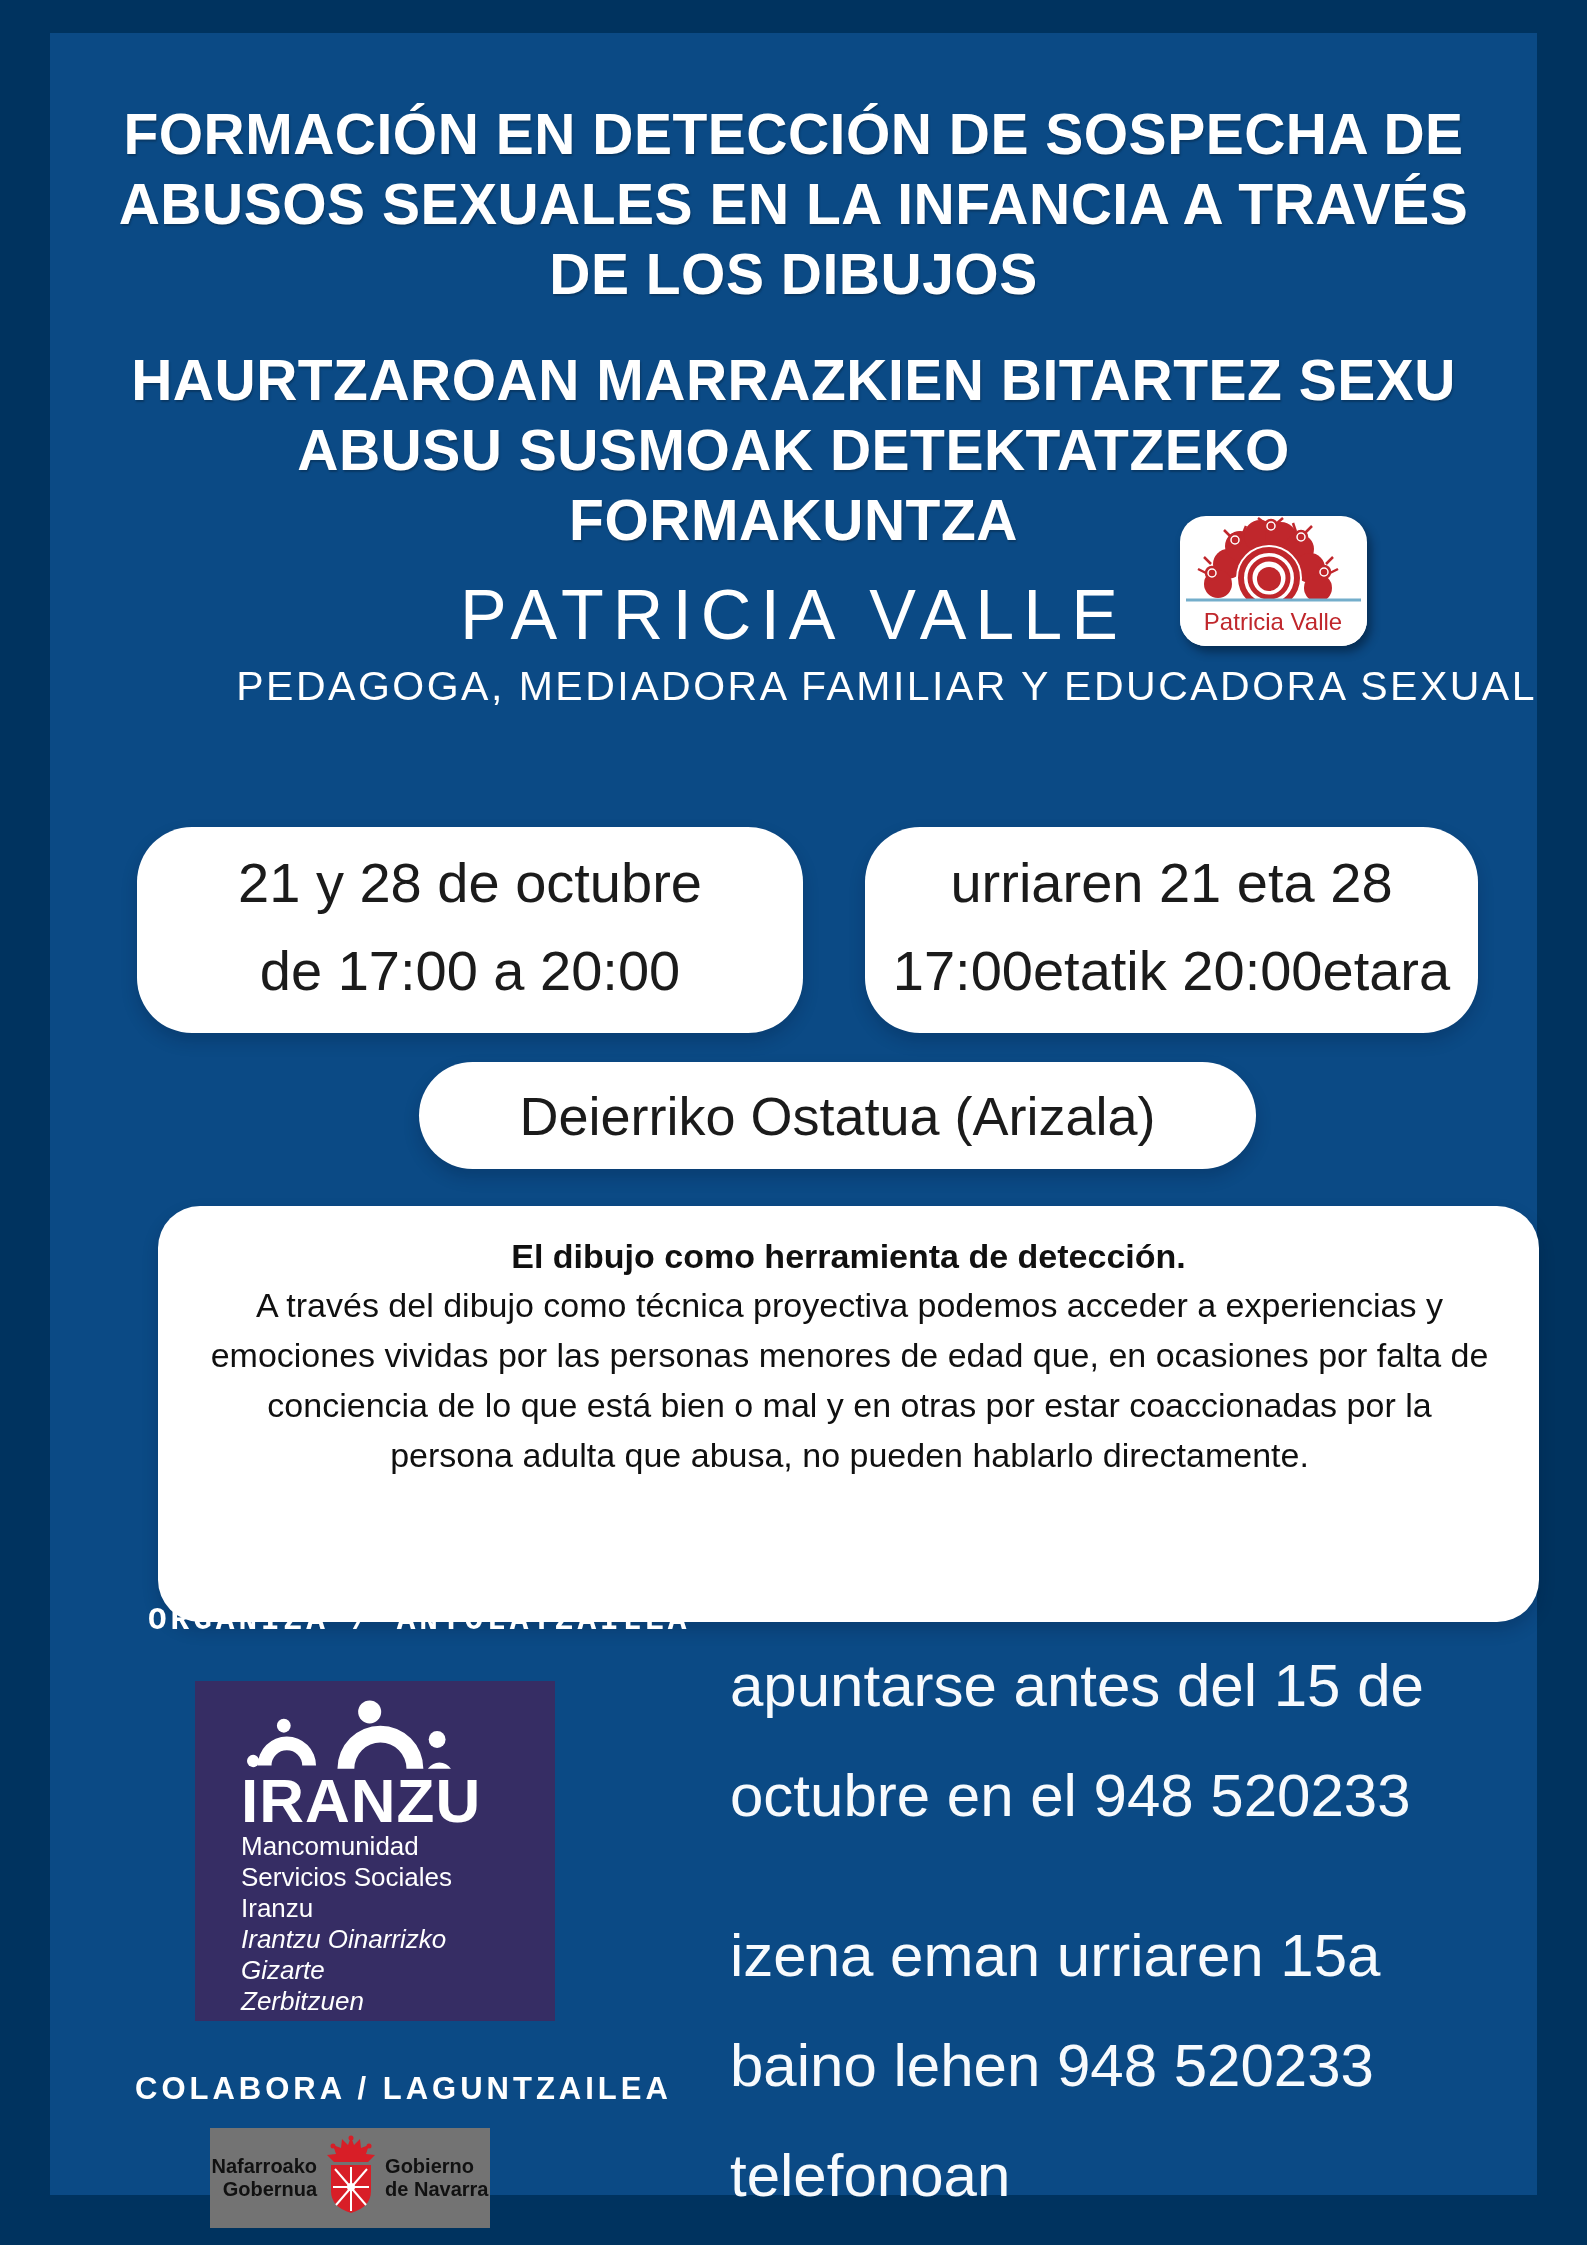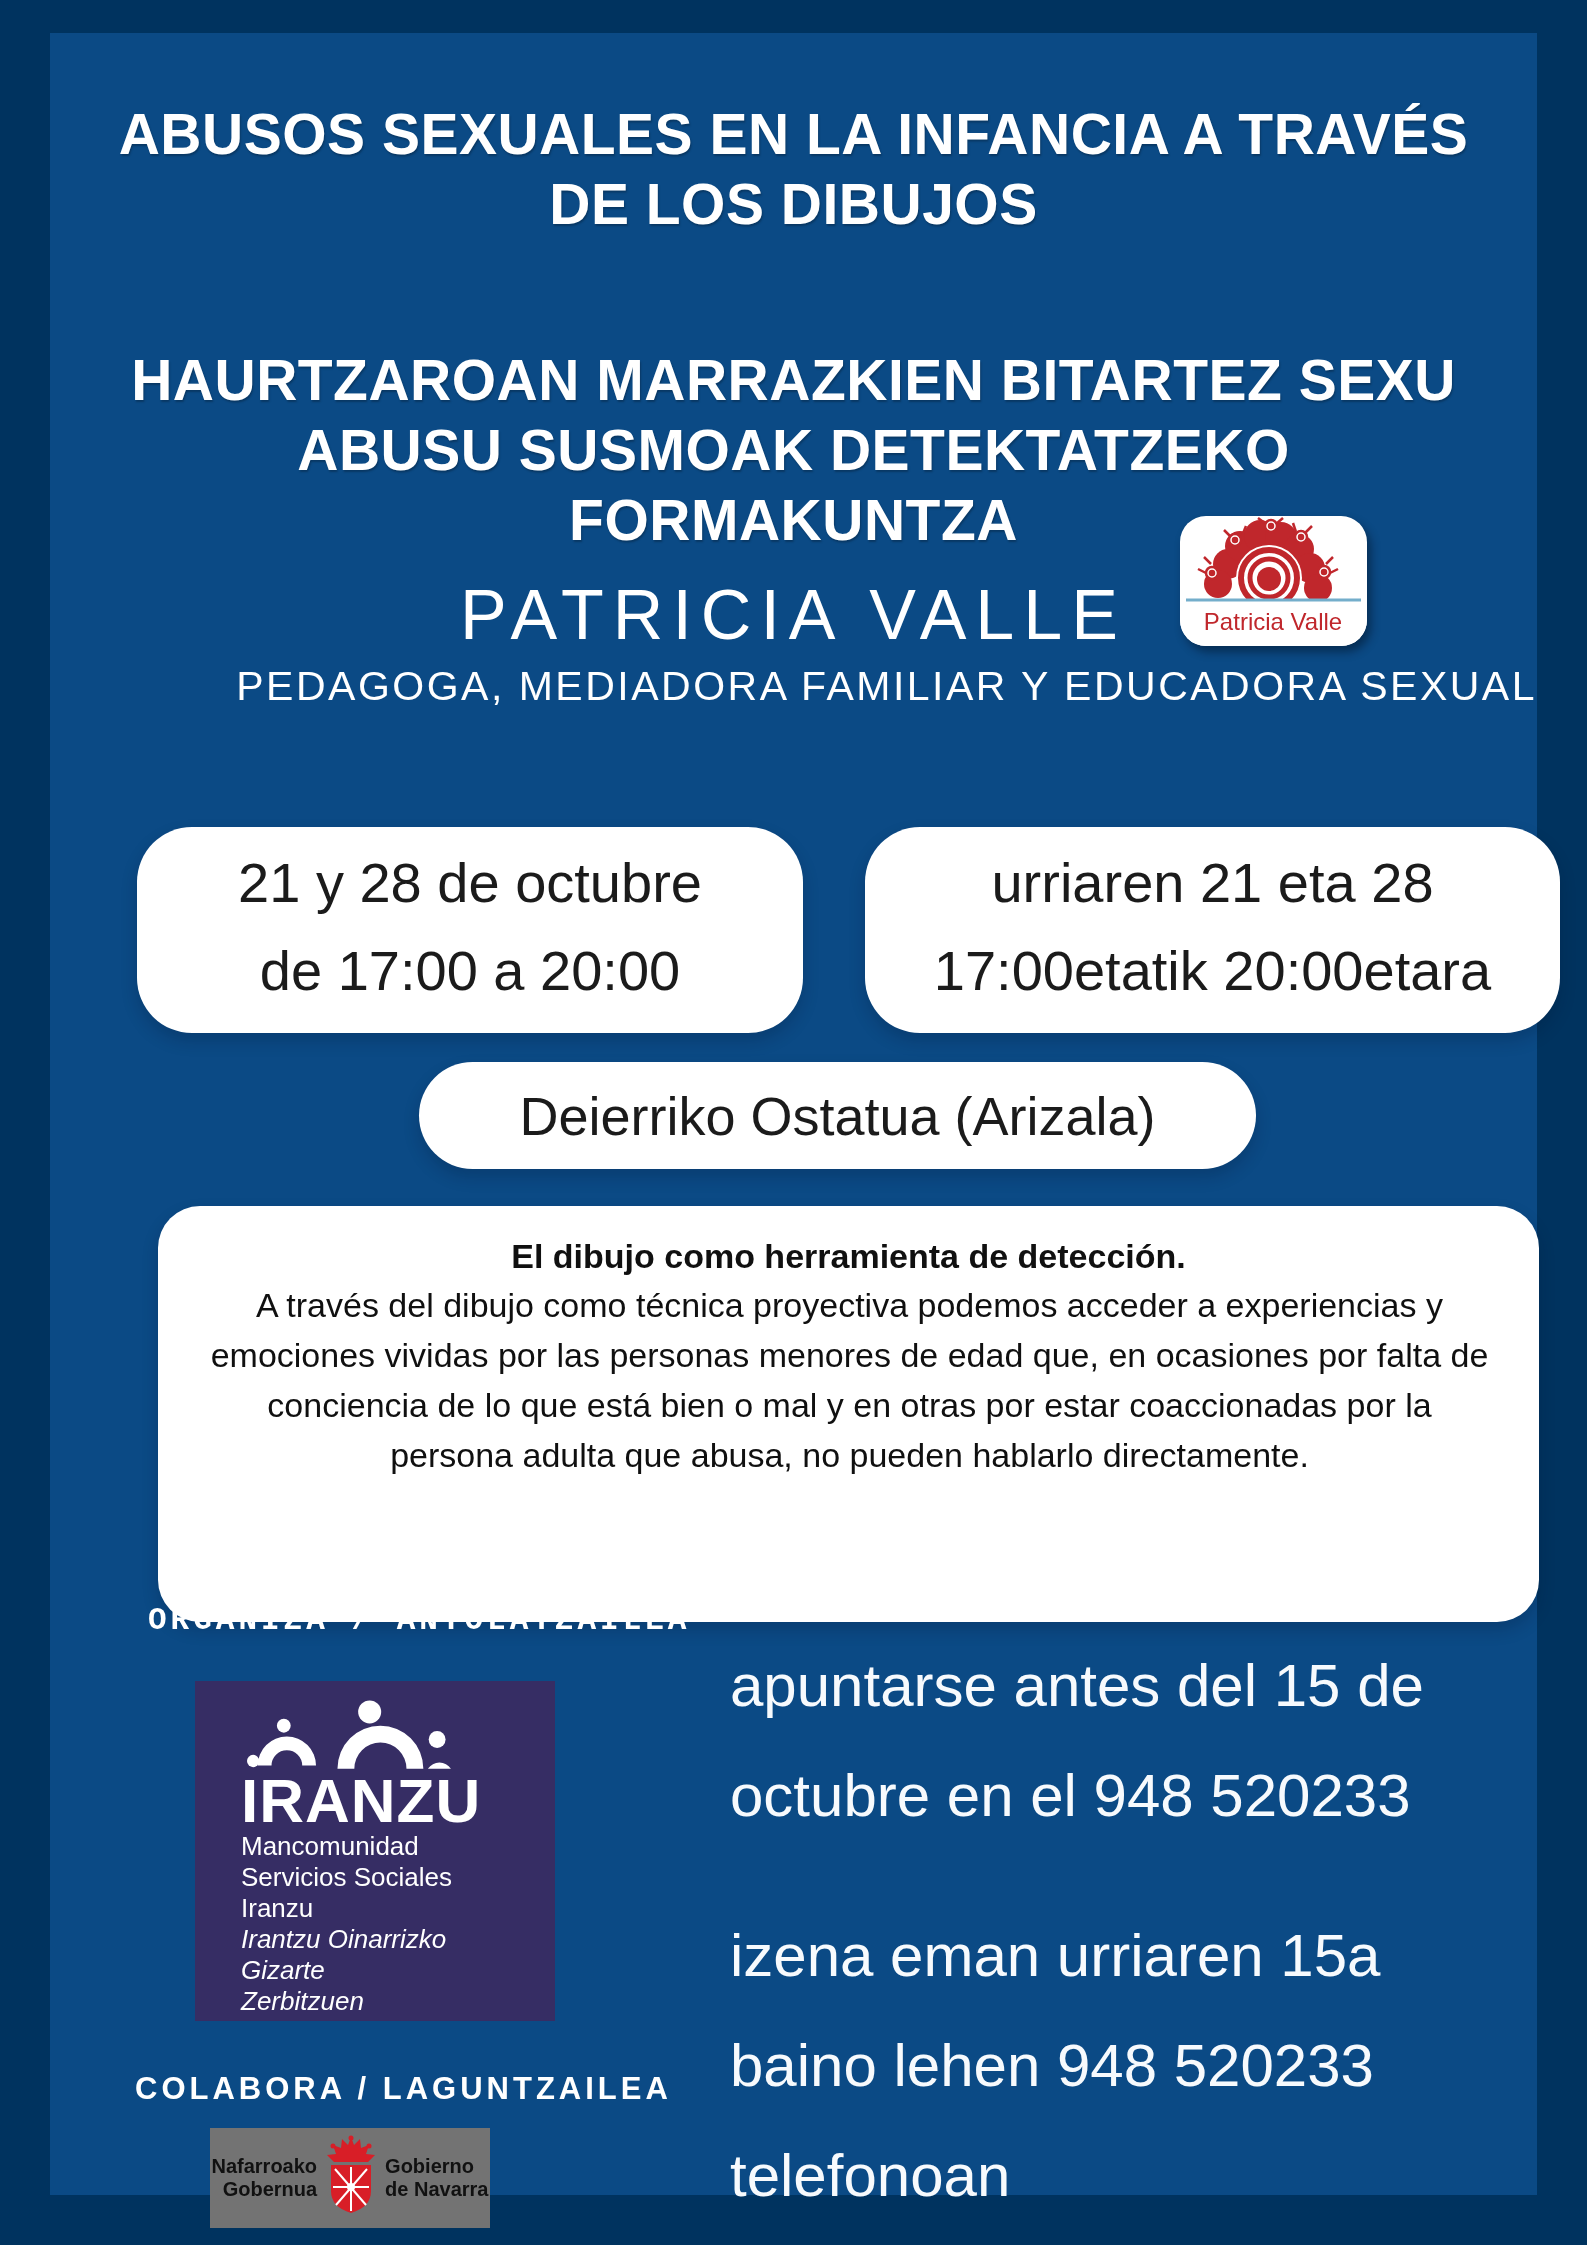--- a/index.html
+++ b/index.html
@@ -75,20 +75,21 @@
   .nav-text.left{text-align:right;}
   .nav-text.right{text-align:left;}
 </style>
 </head>
 <body>
 
 <div class="poster">
   <div class="content">
 
     <div class="abs title" style="top:66px;">
+      <div>FORMACIÓN EN DETECCIÓN DE SOSPECHA DE</div>
       <div>ABUSOS SEXUALES EN LA INFANCIA A TRAVÉS</div>
       <div>DE LOS DIBUJOS</div>
     </div>
 
     <div class="abs title" style="top:312px;">
       <div>HAURTZAROAN MARRAZKIEN BITARTEZ SEXU</div>
       <div>ABUSU SUSMOAK DETEKTATZEKO</div>
       <div>FORMAKUNTZA</div>
     </div>
 
@@ -140,21 +141,21 @@
       </svg>
     </div>
 
     <div class="abs speaker-name" style="top:545px;">PATRICIA VALLE</div>
     <div class="abs speaker-role" style="top:630px;">PEDAGOGA, MEDIADORA FAMILIAR Y EDUCADORA SEXUAL</div>
 
     <div class="abs card date-card" style="left:87px;top:765px;">
       <div class="date-line">21 y 28 de octubre</div>
       <div class="date-line">de 17:00 a 20:00</div>
     </div>
-    <div class="abs card date-card" style="left:815px;top:765px;width:695px;">
+    <div class="abs card date-card" style="left:815px;top:765px;width:613px;">
       <div class="date-line">urriaren 21 eta 28</div>
       <div class="date-line">17:00etatik 20:00etara</div>
     </div>
 
     <div class="abs card location-card" style="left:369px;top:1029px;">
       <div class="location-line">Deierriko Ostatua (Arizala)</div>
     </div>
 
     <div class="abs desc-card">
       <div class="desc-title">El dibujo como herramienta de detección.</div>

